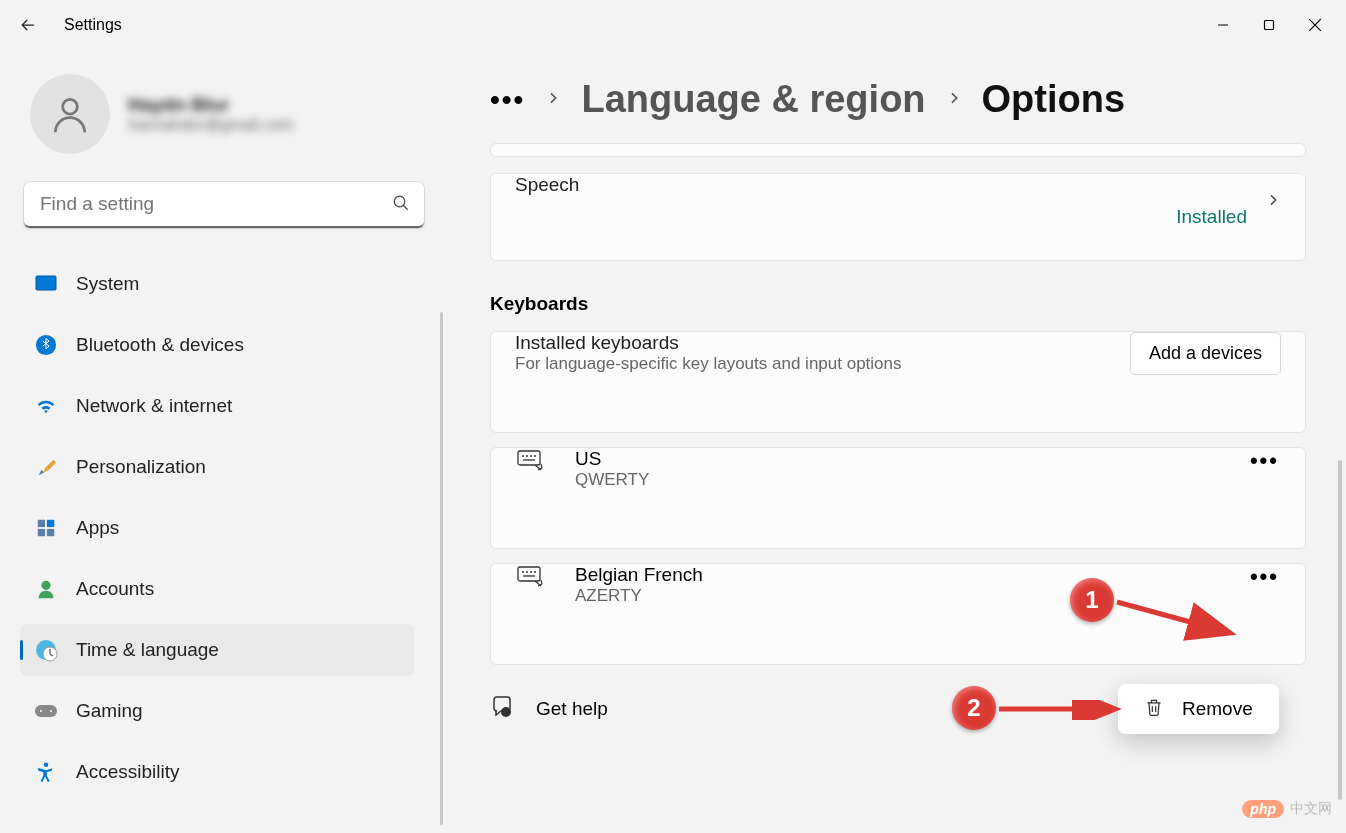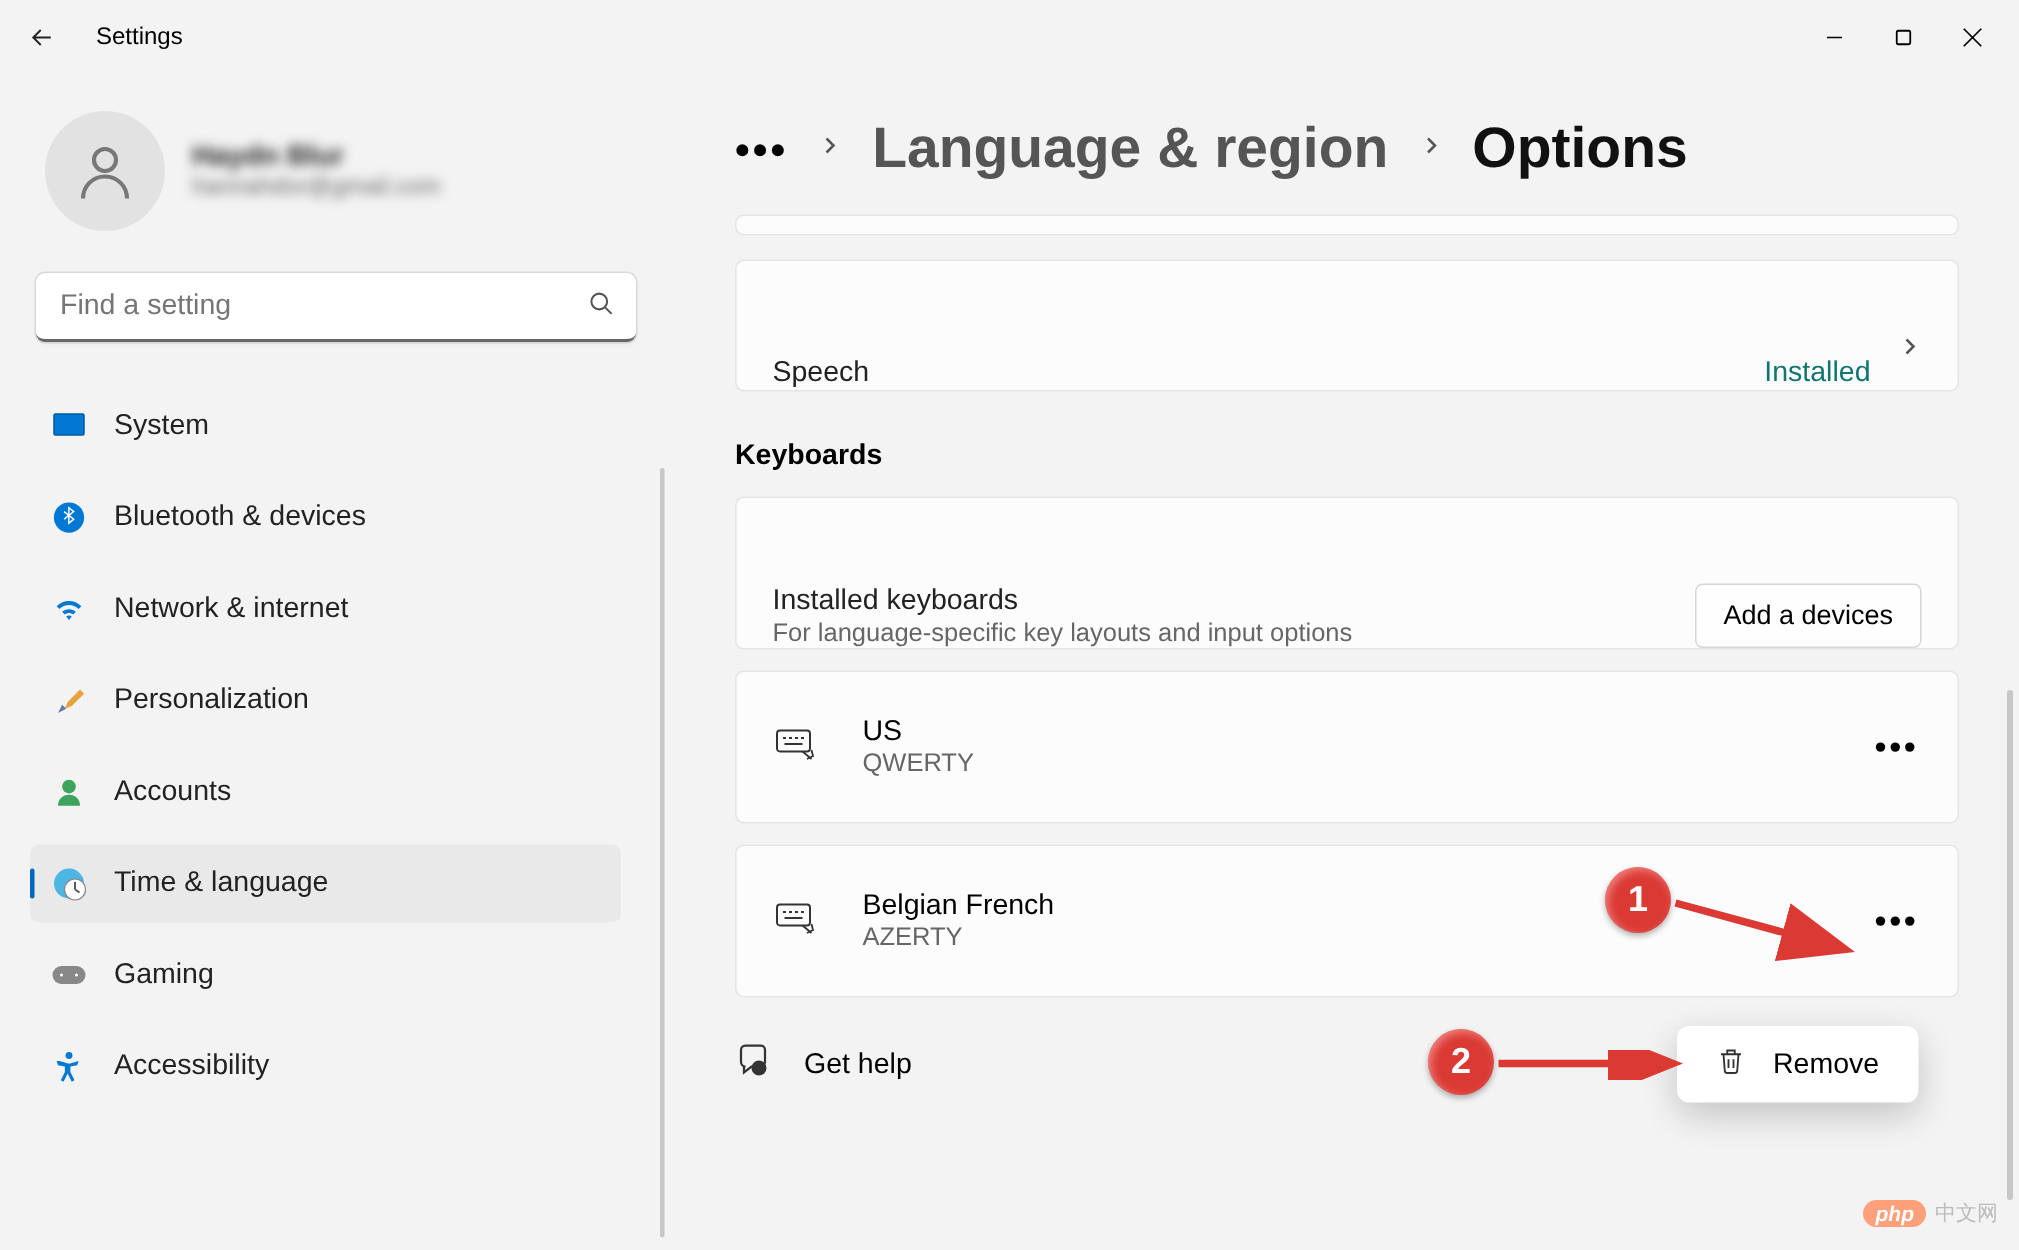--- a/index.html
+++ b/index.html
@@ -34,32 +34,32 @@
 
     .content { flex: 1; padding: 28px 40px 0 50px; overflow-y: auto; }
     .breadcrumb { display: flex; align-items: center; gap: 20px; margin-bottom: 22px; }
     .bc-more { font-size: 28px; font-weight: bold; letter-spacing: 2px; cursor: pointer; }
     .bc-chevron { font-size: 20px; color: #555; }
     .bc-link { font-size: 38px; font-weight: 600; color: #555; cursor: pointer; }
     .bc-current { font-size: 38px; font-weight: 600; color: #111; }
 
     .card { background: #fcfcfc; border: 1px solid #e4e4e4; border-radius: 6px; margin-bottom: 4px; }
     .card-thin { height: 14px; }
-    .card-row { display: flex; align-items: flex-end; min-height: 86px; padding: 0 24px; }
+    .card-row { display: flex; align-items: flex-start; min-height: 86px; padding: 0 24px; }
     .card-title { font-size: 19px; color: #222; }
     .card-sub { font-size: 17px; color: #666; }
     .card-right { margin-left: auto; display: flex; align-items: center; gap: 18px; }
     .status-text { font-size: 19px; color: #0f766e; margin-top: 32px; }
     .chevron-right { font-size: 20px; color: #555; }
 
     .section-title { font-size: 19px; font-weight: 600; margin: 32px 0 16px 0; }
 
     .button-outline { background: #fefefe; border: 1px solid #d6d6d6; border-radius: 5px; padding: 10px 18px; font-size: 18px; cursor: pointer; }
 
-    .kb-card { display: flex; align-items: center; min-height: 100px; padding: 0 26px; }
+    .kb-card { display: flex; min-height: 100px; padding: 0 26px; }
     .kb-icon { width: 30px; margin-right: 28px; }
     .kb-title { font-size: 19px; font-weight: 500; }
     .kb-sub { font-size: 17px; color: #666; }
     .kb-more { margin-left: auto; font-size: 22px; font-weight: bold; letter-spacing: 2px; cursor: pointer; }
 
     .popup { position: absolute; background: #fff; border-radius: 8px; box-shadow: 0 8px 24px rgba(0,0,0,0.2); padding: 12px 26px; display: flex; align-items: center; gap: 18px; cursor: pointer; text-align: right; }
 
     .help-row { display: flex; align-items: center; gap: 22px; margin-top: 30px; cursor: pointer; }
     .help-text { font-size: 19px; }
 
@@ -160,20 +160,31 @@
             <svg width="22" height="22" viewBox="0 0 24 24">
               <path d="M20 4l-9 9-2 5 5-2 9-9-3-3z" fill="#e8a33d"></path>
               <path d="M7 15l-3 6 6-3-3-3z" fill="#5b7fa6"></path>
             </svg>
           </span>
         <span class="nav-label">Personalization</span>
       </div>
       <div class="nav-item">
         <span class="nav-icon">
             <svg width="22" height="22" viewBox="0 0 24 24">
+              <rect x="3" y="3" width="8" height="8" fill="#5b7fa6"></rect>
+              <rect x="13" y="3" width="8" height="8" fill="#0078d4"></rect>
+              <rect x="3" y="13" width="8" height="8" fill="#5b7fa6"></rect>
+              <rect x="13" y="13" width="8" height="8" fill="#5b7fa6"></rect>
+            </svg>
+          </span>
+        <span class="nav-label">Apps</span>
+      </div>
+      <div class="nav-item">
+        <span class="nav-icon">
+            <svg width="22" height="22" viewBox="0 0 24 24">
               <circle cx="12" cy="8" r="5" fill="#3da35d"></circle>
               <path d="M4 22c0-5 3.5-8 8-8s8 3 8 8z" fill="#3da35d"></path>
             </svg>
           </span>
         <span class="nav-label">Accounts</span>
       </div>
       <div class="nav-item active">
         <span class="nav-icon">
             <svg width="24" height="24" viewBox="0 0 24 24">
               <circle cx="12" cy="12" r="10" fill="#4db6e2"></circle>

